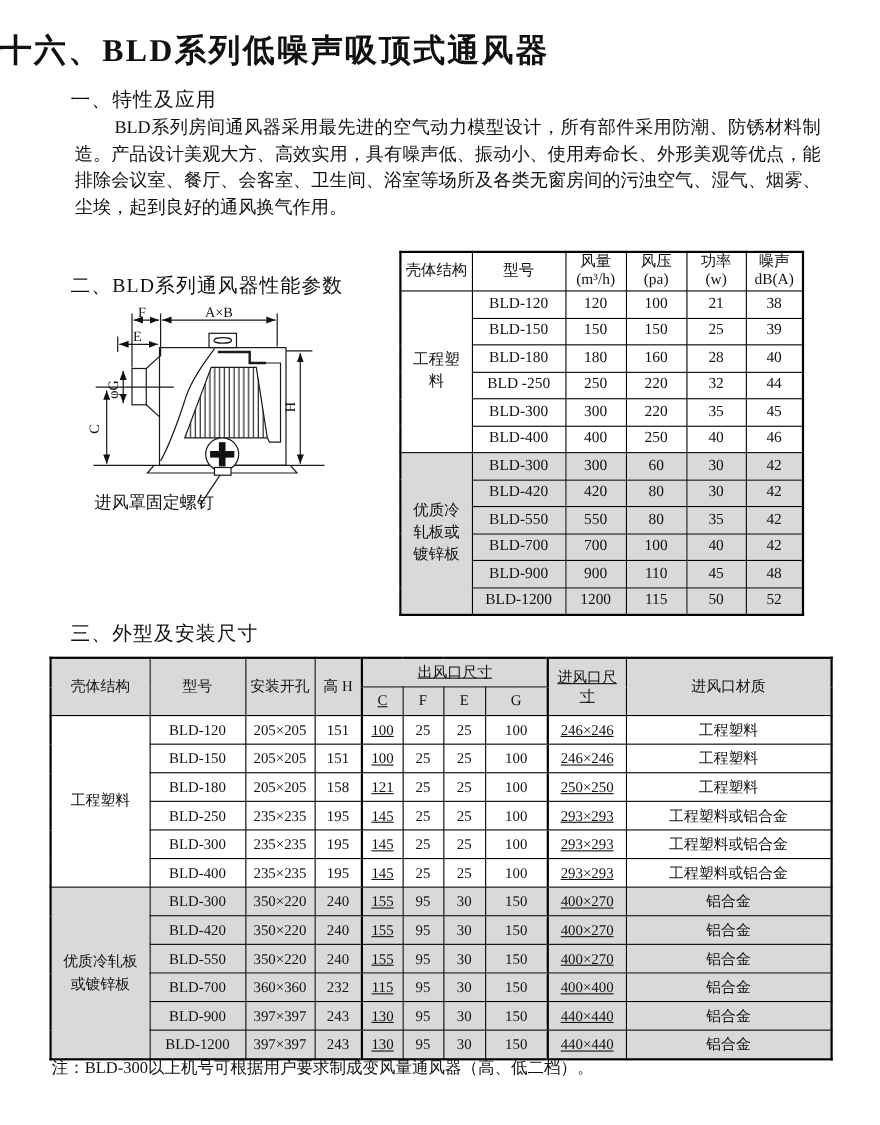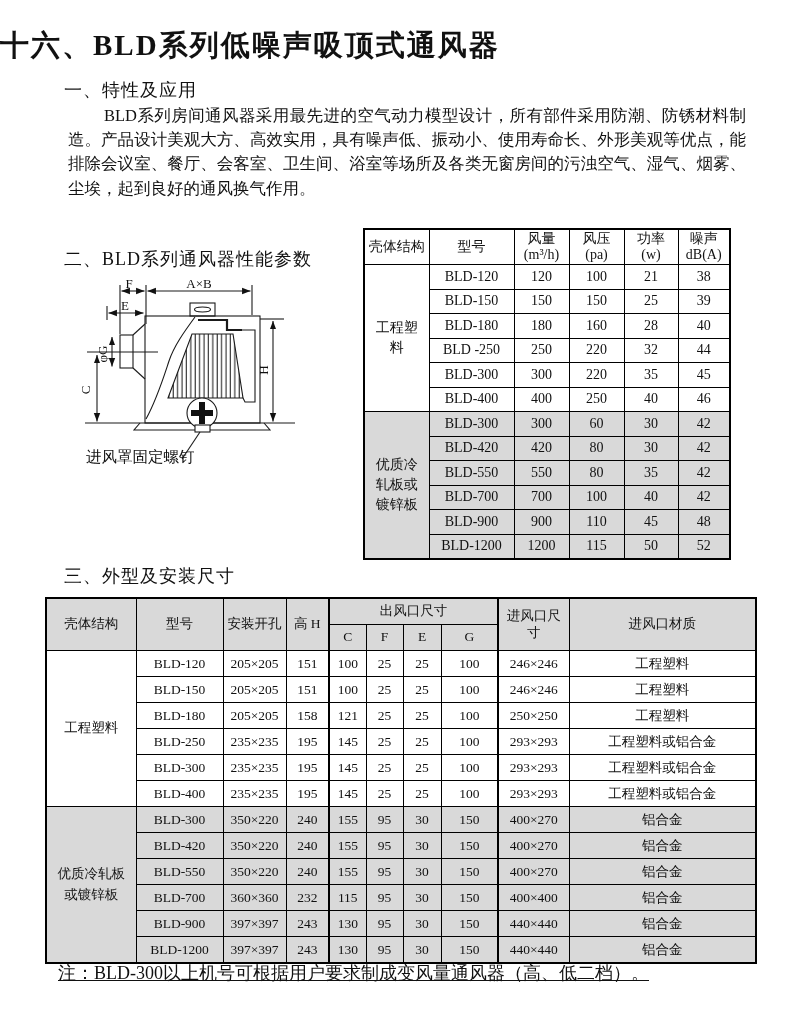--- a/index.html
+++ b/index.html
@@ -16,36 +16,36 @@
     position:absolute;left:64px;font-size:18px;font-weight:normal;letter-spacing:1px;
   }
   #h1{top:78px;}
   #h2{top:199px;margin-top:48px;}
   #h3{top:564px;}
   .paragraph{
     position:absolute;top:104px;left:68px;width:678px;
     font-size:16.5px;line-height:24.2px;text-align:justify;text-indent:36px;
   }
   .note{
-    position:absolute;top:961px;left:58px;font-size:18px;text-decoration:underline;
+    position:absolute;top:961px;left:47px;font-size:15px;
   }
   
   table{border-collapse:collapse;table-layout:fixed;}
   th,td{border:1px solid #000;text-align:center;vertical-align:middle;padding:0 2px;
         font-weight:normal;overflow:hidden;}
   .shade{background:#d9d9d9;}
   #perf-table{position:absolute;left:363px;top:228px;width:366px;font-size:14px;border:2px solid #000;}
   #perf-table th{height:34px;white-space:pre-line;line-height:1.12;}
   #perf-table td{height:23.5px;line-height:1;}
   #perf-table .shell{line-height:1.45;padding:0 9px;}
   #dim-table{position:absolute;left:45px;top:597px;width:710px;font-size:13.5px;border:2px solid #000;}
   #dim-table th{height:25px;line-height:1.25;}
   #dim-table td{height:25px;line-height:1;}
   #dim-table .shell{line-height:1.5;padding:0 6px;}
-  .thickL{border-left:2.5px solid #000;}
+  .thickL{border-left:2.5px solid #000;text-decoration:underline;}
   .thickR{border-right:2.5px solid #000;}
   
   #diagram{position:absolute;left:70px;top:262px;}
   #diagram text{font-family:"Liberation Serif","DejaVu Serif",serif;font-size:13px;fill:#111;}
   #diagram text.cjk{font-size:15.5px;}
 </style>
 </head>
 <body>
 
 <div class="page-title">十六、BLD系列低噪声吸顶式通风器</div>

